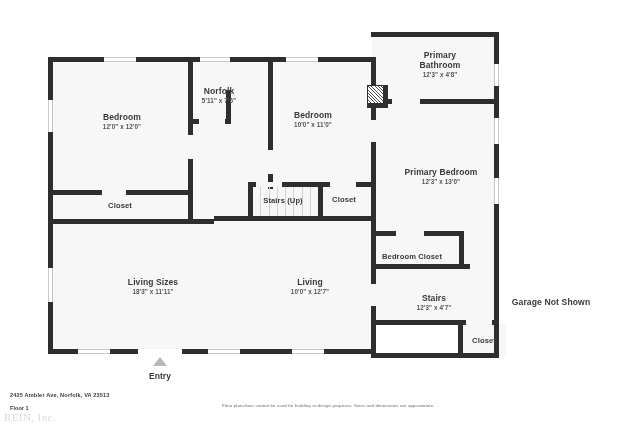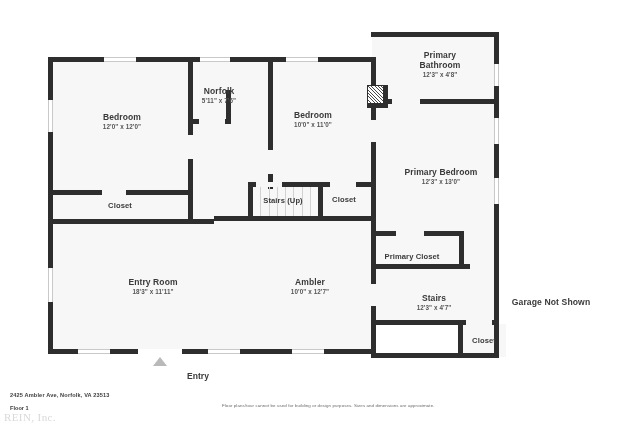--- a/index.html
+++ b/index.html
@@ -306,60 +306,60 @@
     <span class="name" style="white-space:normal; max-width:60px; display:block; margin:0 auto;">Primary Bathroom</span>
     <span class="dim">12'3" x 4'8"</span>
   </div>
 
   <div class="label" style="left:441px; top:167px;">
     <span class="name">Primary Bedroom</span>
     <span class="dim">12'3" x 13'0"</span>
   </div>
 
   <div class="label" style="left:153px; top:277px;">
-    <span class="name">Entry Room</span>
+    <span class="name">Living Sizes</span>
     <span class="dim">18'3" x 11'11"</span>
   </div>
 
   <div class="label" style="left:310px; top:277px;">
-    <span class="name">Ambler</span>
+    <span class="name">Living</span>
     <span class="dim">10'0" x 12'7"</span>
   </div>
 
   <div class="label" style="left:434px; top:293px;">
     <span class="name">Stairs</span>
     <span class="dim">12'3" x 4'7"</span>
   </div>
 
   <div class="label small" style="left:120px; top:202px;">
     <span class="name">Closet</span>
   </div>
 
   <div class="label small" style="left:344px; top:196px;">
     <span class="name">Closet</span>
   </div>
 
   <div class="label small" style="left:412px; top:253px;">
-    <span class="name">Primary Closet</span>
+    <span class="name">Bedroom Closet</span>
   </div>
 
   <div class="label small" style="left:484px; top:337px;">
     <span class="name">Closet</span>
   </div>
 
   <div class="label small" style="left:283px; top:197px;">
     <span class="name">Stairs (Up)</span>
   </div>
 
   <div class="label note" style="left:551px; top:297px;">
     <span class="name">Garage Not Shown</span>
   </div>
 
   <div id="entry-arrow" style="left:153px; top:357px;"></div>
-  <div class="label" style="left:160px; top:371px;margin-left:38px;">
+  <div class="label" style="left:160px; top:371px;">
     <span class="name">Entry</span>
   </div>
 
 </div>
 
 <div id="footer">
   <div id="address">2425 Ambler Ave, Norfolk, VA 23513</div>
   <div id="floor-label">Floor 1</div>
   <div id="watermark">REIN, Inc.</div>
   <div id="disclaimer">Floor plans/tour cannot be used for building or design purposes. Sizes and dimensions are approximate.</div>

